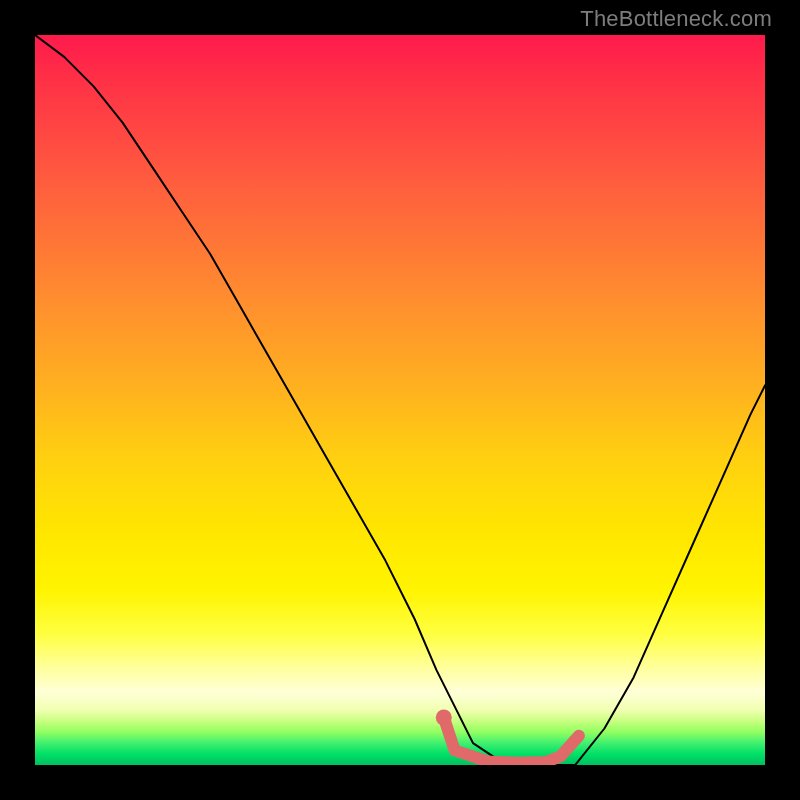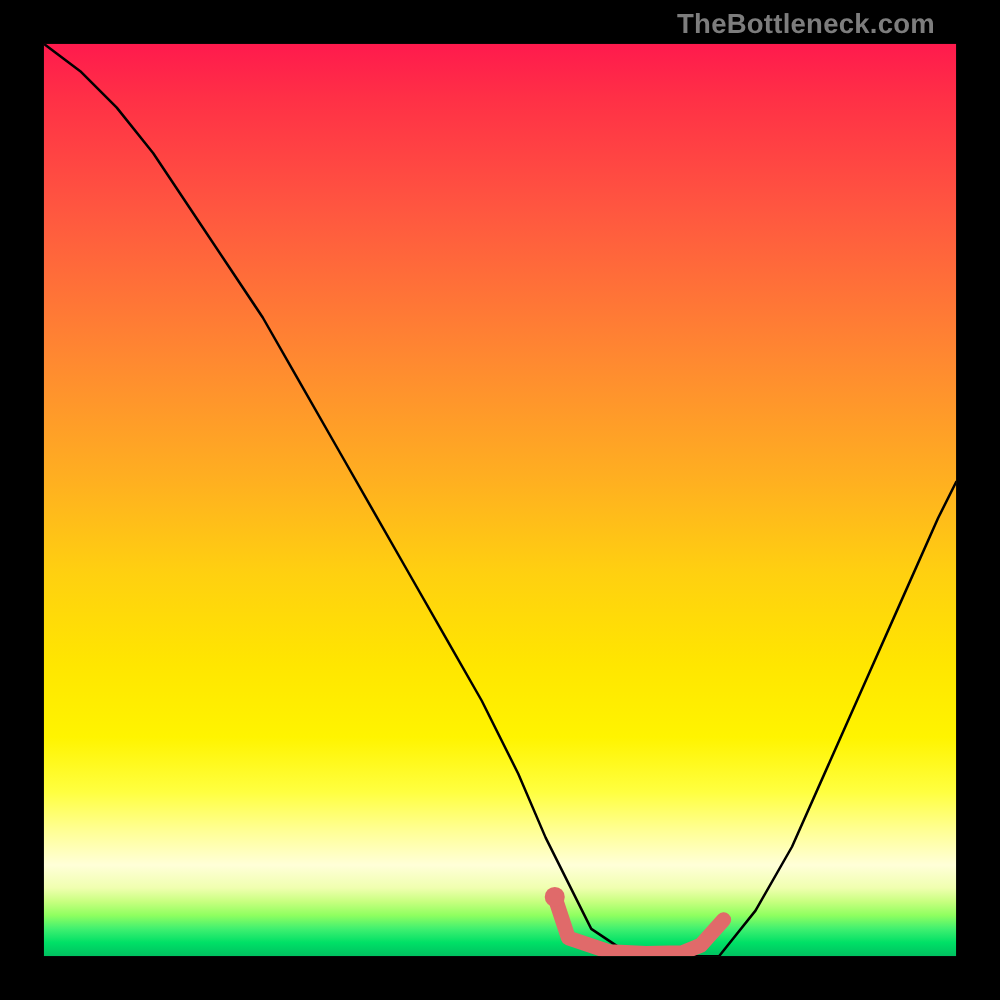--- a/index.html
+++ b/index.html
@@ -18,21 +18,21 @@
       #ffff40 82%,
       #ffff90 86%,
       #ffffd8 90%,
       #f0ffb0 92.5%,
       #c8ff80 94%,
       #90ff60 95.5%,
       #40f070 97%,
       #00e066 98.5%,
       #00c060 100%);
   }
-  .watermark{position:absolute;right:52px;top:6px;color:#7d7d7d;font-size:22px;font-weight:700;letter-spacing:.2px}
+  .watermark{position:absolute;right:28px;top:6px;color:#7d7d7d;font-size:22px;font-weight:400;letter-spacing:.2px}
   svg.curve{position:absolute;left:0;top:0;width:730px;height:730px}
   svg.marker{position:absolute;left:0;top:0;width:730px;height:730px}
 </style>
 </head>
 <body>
 
 <div class="frame">
   <div class="watermark">TheBottleneck.com</div>
   <div class="plot">
     <div class="gradient"></div>

